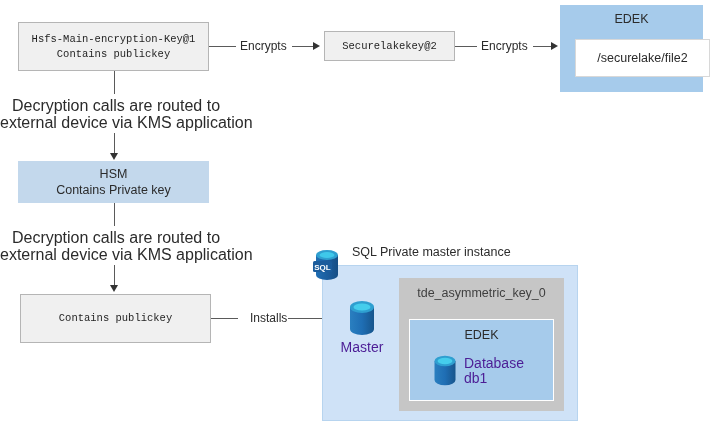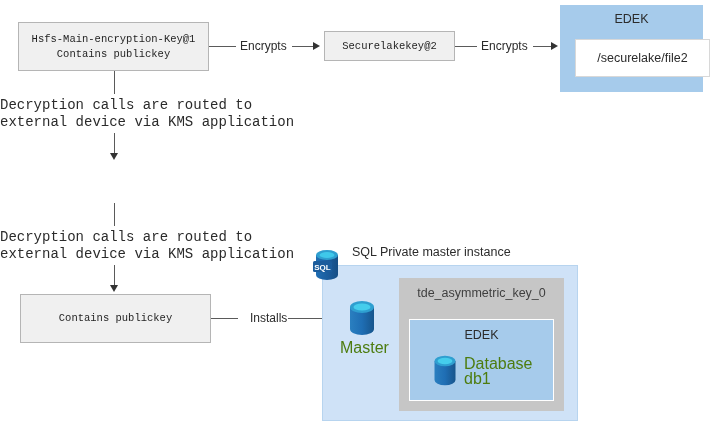--- a/index.html
+++ b/index.html
@@ -80,26 +80,25 @@
   
   .conn-label {
     position: absolute;
     font-size: 12px;
     color: #2b2b2b;
     line-height: 14px;
     white-space: nowrap;
   }
   .vtext {
     position: absolute;
-    font-size: 14px;
+    font-size: 16px;
     line-height: 17px;
     color: #2b2b2b;
     text-align: center;
     white-space: nowrap;
-    font-family: Liberation Mono, monospace;
   }
   .vtext span { display: block; }
 
   
   .hline {
     position: absolute;
     height: 1px;
     background: #5a5a5a;
   }
   .vline {
@@ -162,23 +161,23 @@
     font-size: 12.5px;
     color: #2b2b2b;
   }
 
   
   .cyl {
     position: absolute;
   }
   .db-label {
     position: absolute;
-    font-size: 16px;
+    font-size: 14px;
     line-height: 15px;
-    color: #4d7c0f;
+    color: #4c1d95;
     white-space: nowrap;
   }
   .db-label span { display: block; }
 
   .sql-logo { position: absolute; }
 </style>
 </head>
 <body>
 
 <div id="diagram">
@@ -212,20 +211,24 @@
   <div class="vline" style="left:114px; top:71px; height:23px;"></div>
 
   <div class="vtext" style="left:0px; top:97px; width:232px;">
     <span>Decryption calls are routed to</span>
     <span>external device via KMS application</span>
   </div>
 
   <div class="vline" style="left:114px; top:133px; height:21px;"></div>
   <div class="arrow-d" style="left:109.5px; top:153px;"></div>
 
+  <div class="node hsmbox" style="left:18px; top:161px; width:191px; height:42px;">
+    <span class="l1">HSM</span>
+    <span class="l2">Contains Private key</span>
+  </div>
 
   <div class="vline" style="left:114px; top:203px; height:23px;"></div>
 
   <div class="vtext" style="left:0px; top:229px; width:232px;">
     <span>Decryption calls are routed to</span>
     <span>external device via KMS application</span>
   </div>
 
   <div class="vline" style="left:114px; top:265px; height:21px;"></div>
   <div class="arrow-d" style="left:109.5px; top:285px;"></div>

